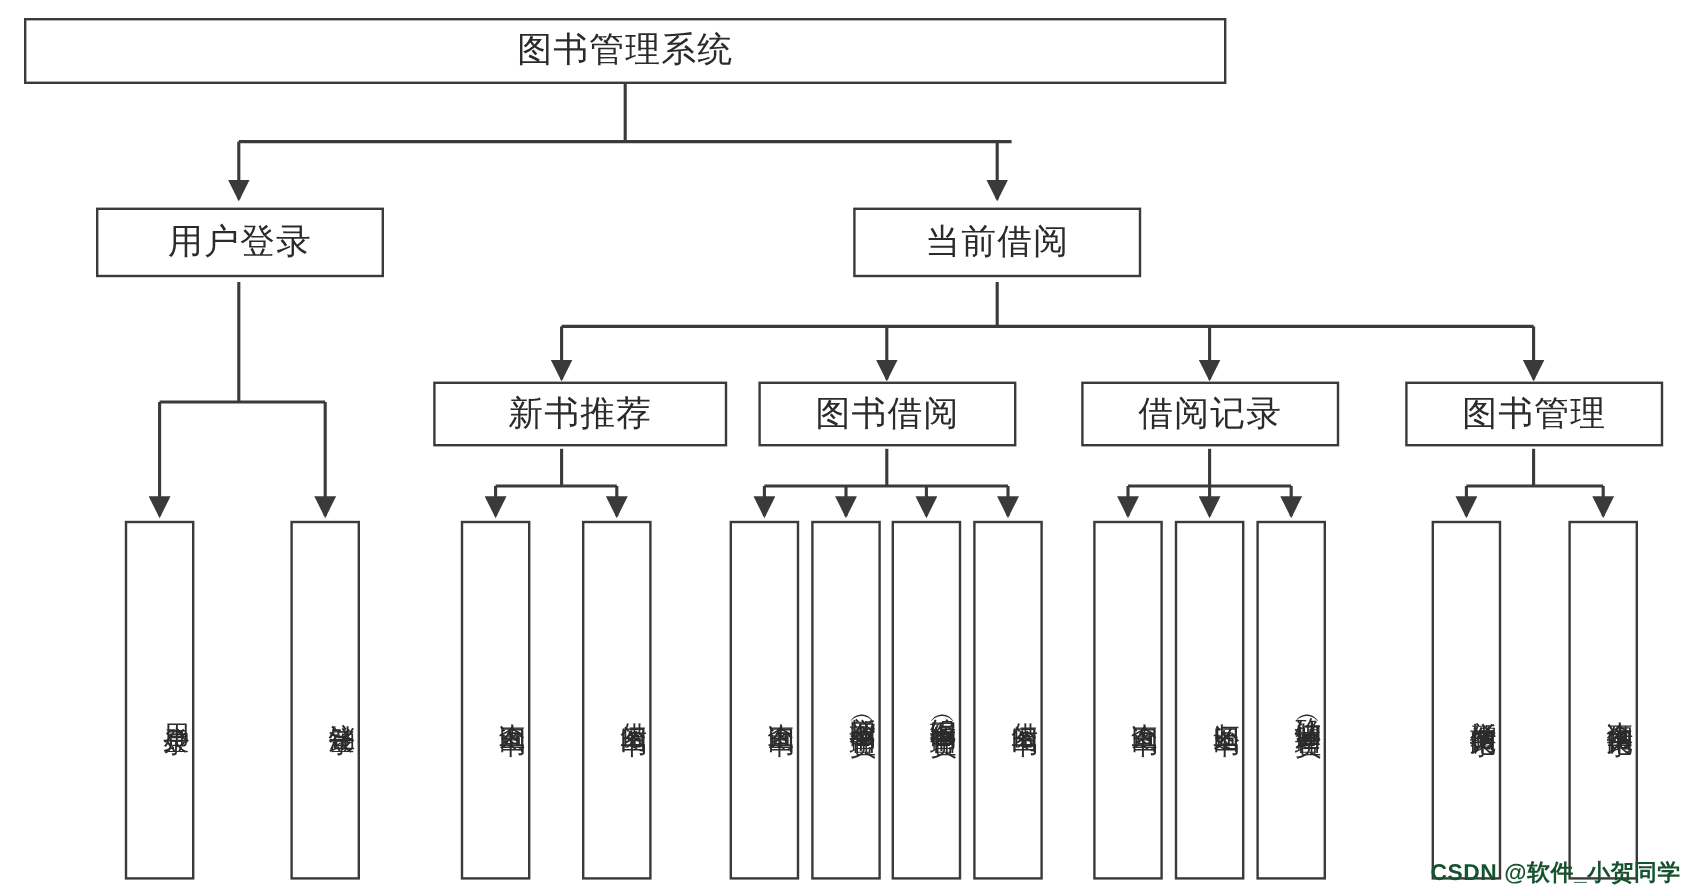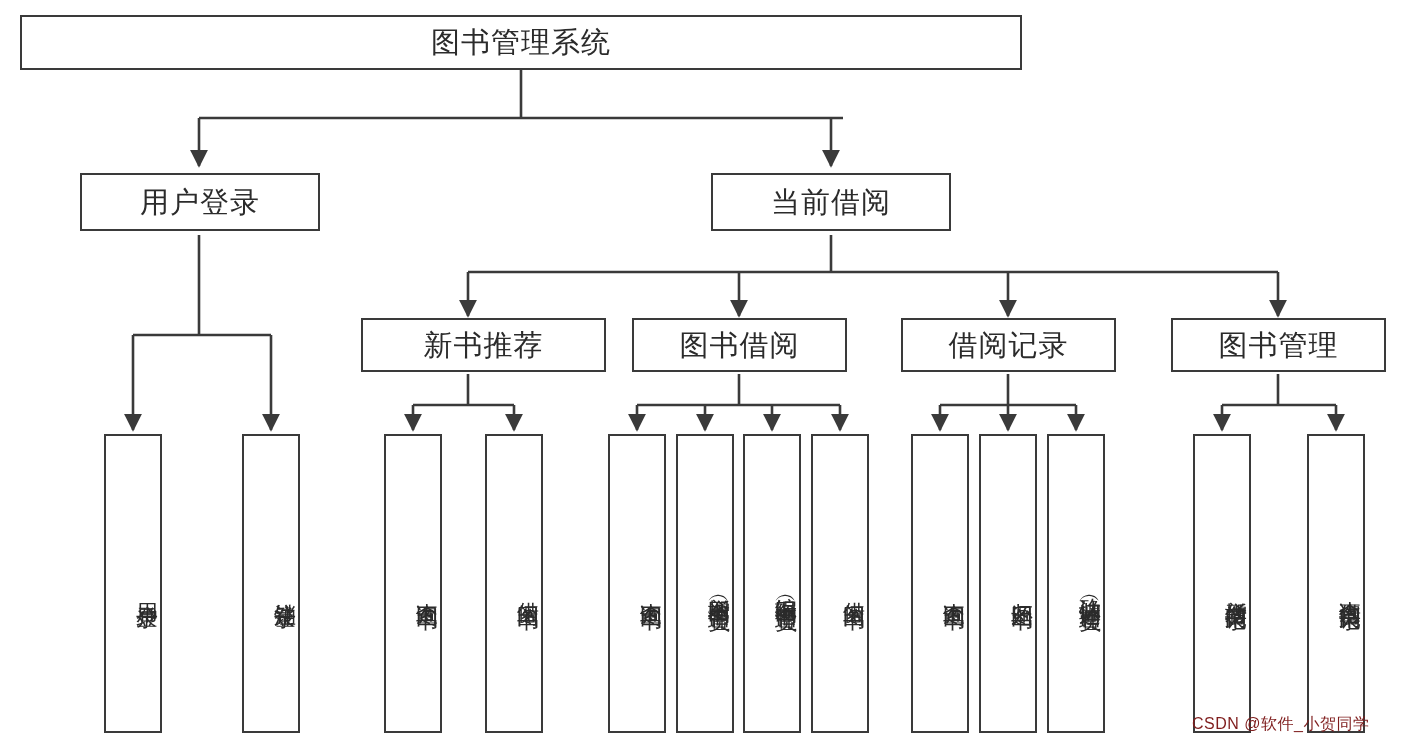--- a/index.html
+++ b/index.html
@@ -51,24 +51,25 @@
     padding-top: 10px;
   }
   .node.vert .vtext {
     writing-mode: vertical-rl;
     text-orientation: upright;
     display: block;
     white-space: nowrap;
   }
   .watermark {
     position: absolute;
-    font-size: 16px;
-    color: #7f1d1d;
+    font-size: 19px;
+    color: #14532d;
     white-space: nowrap;
     letter-spacing: 0.5px;
+    font-weight: bold;
   }
 </style>
 </head>
 <body>
 
 <div id="canvas">
 
   <svg id="wires" viewBox="0 0 1405 747" xmlns="http://www.w3.org/2000/svg">
     <defs>
       <marker id="arrow" viewBox="0 0 10 10" refX="9" refY="5" markerWidth="7" markerHeight="7" orient="auto-start-reverse">

